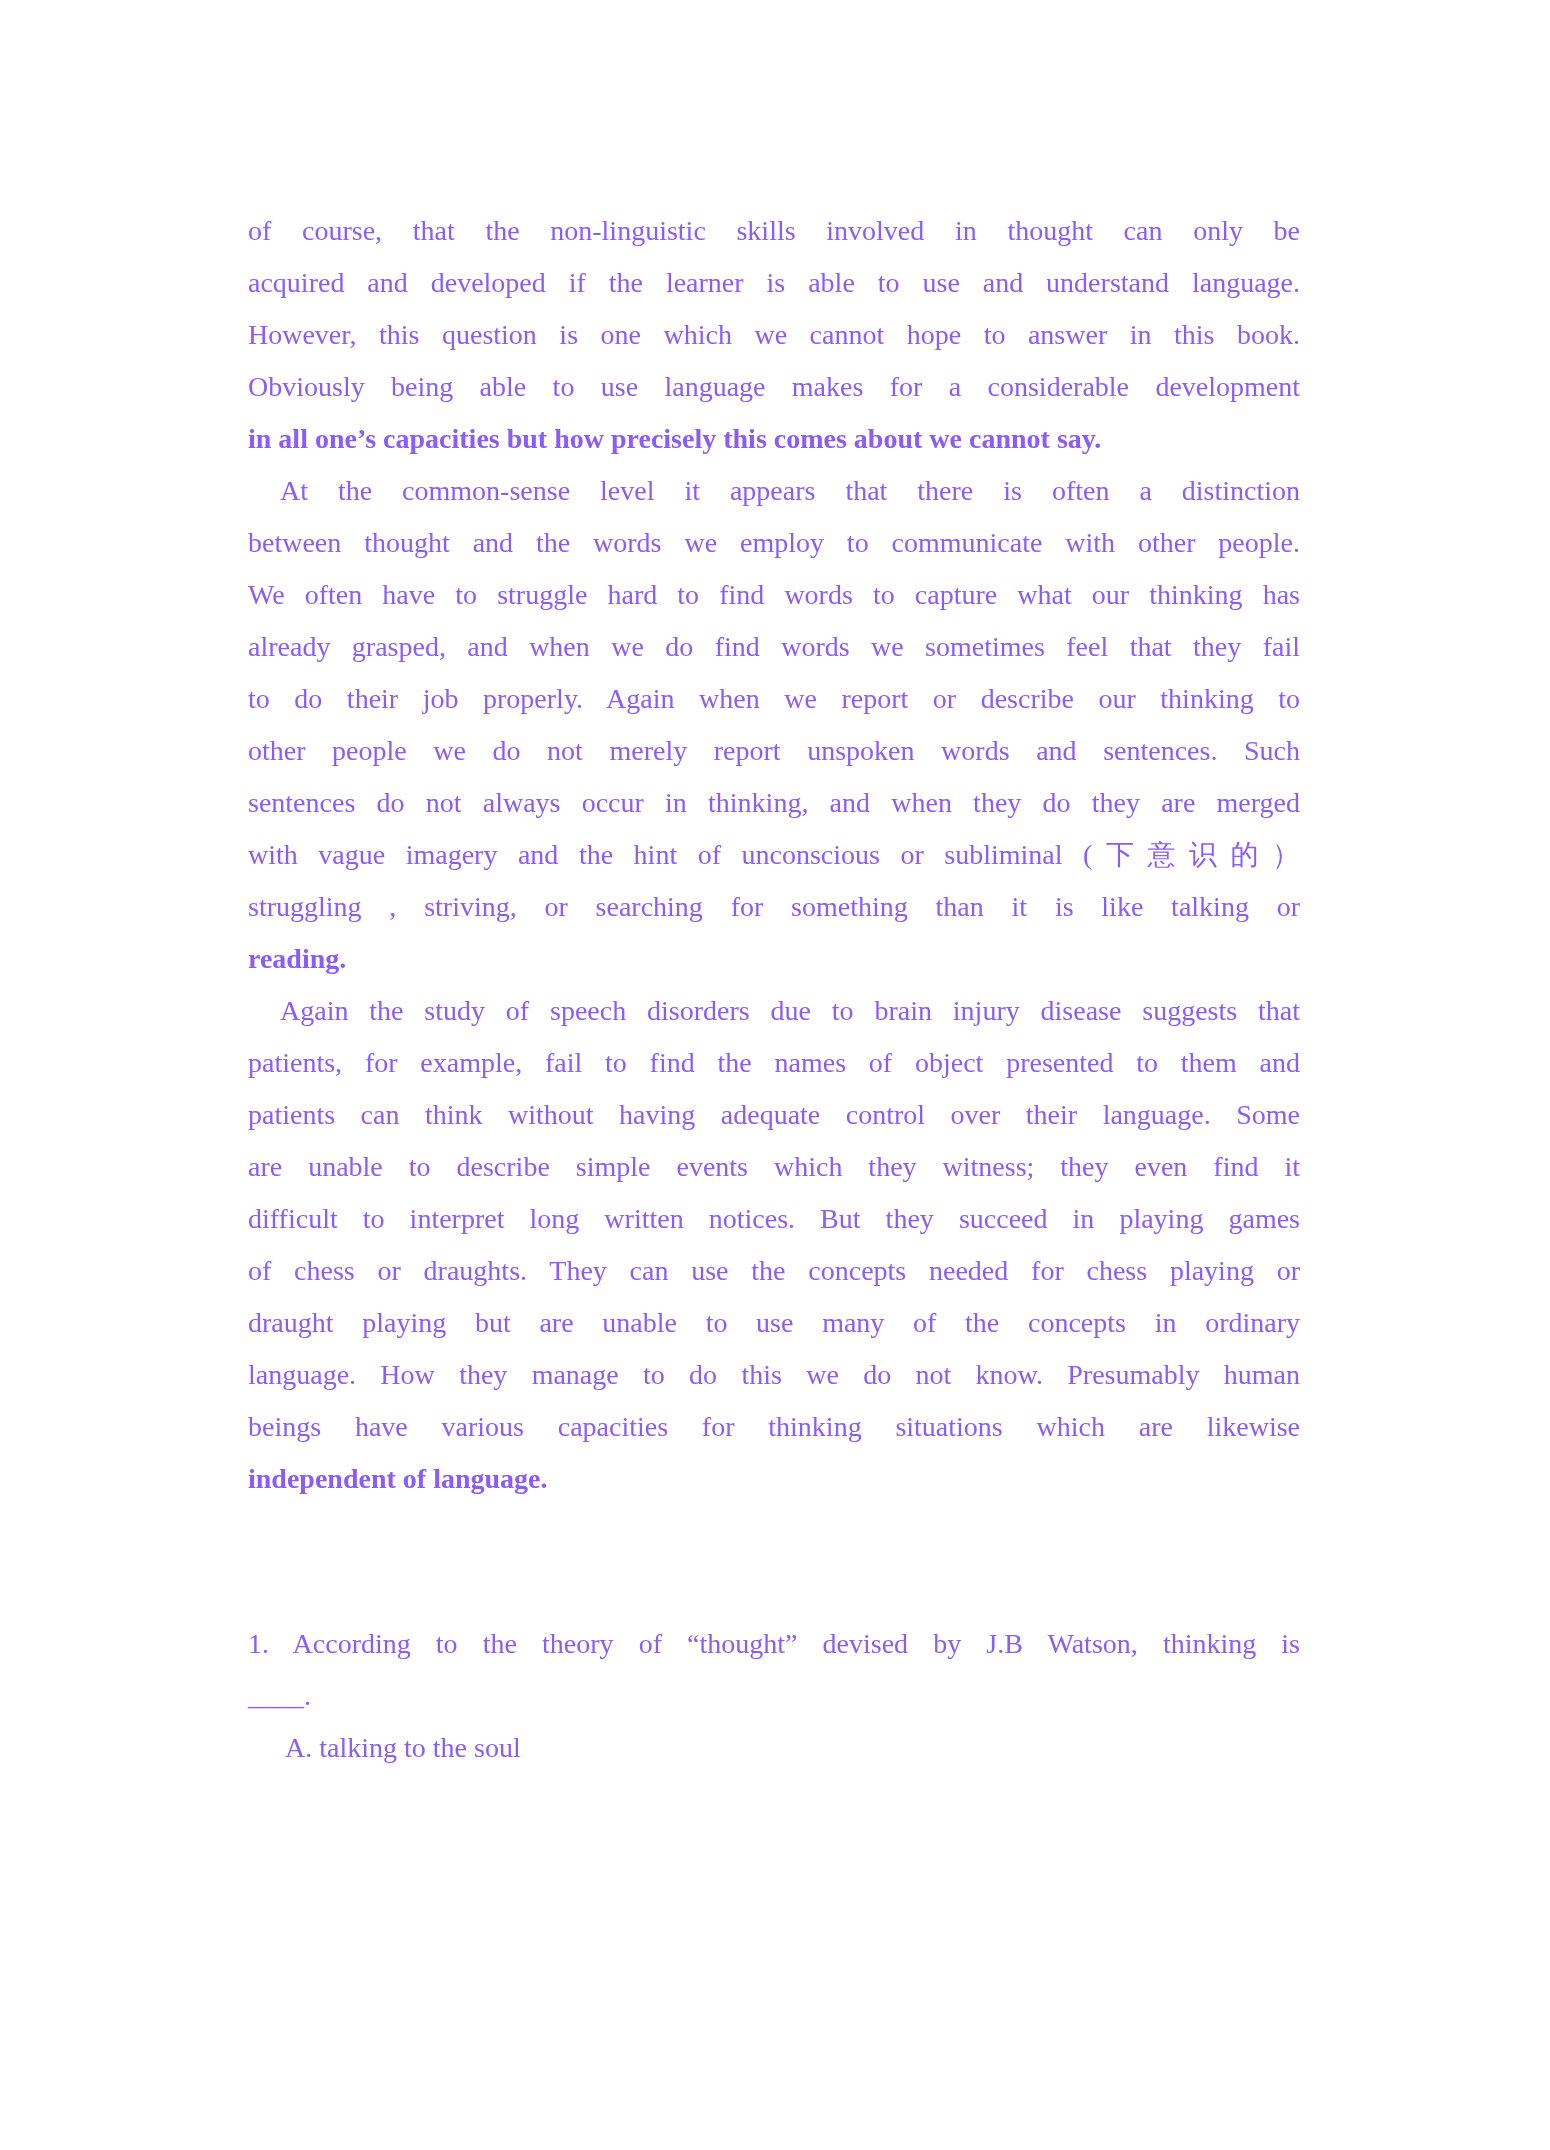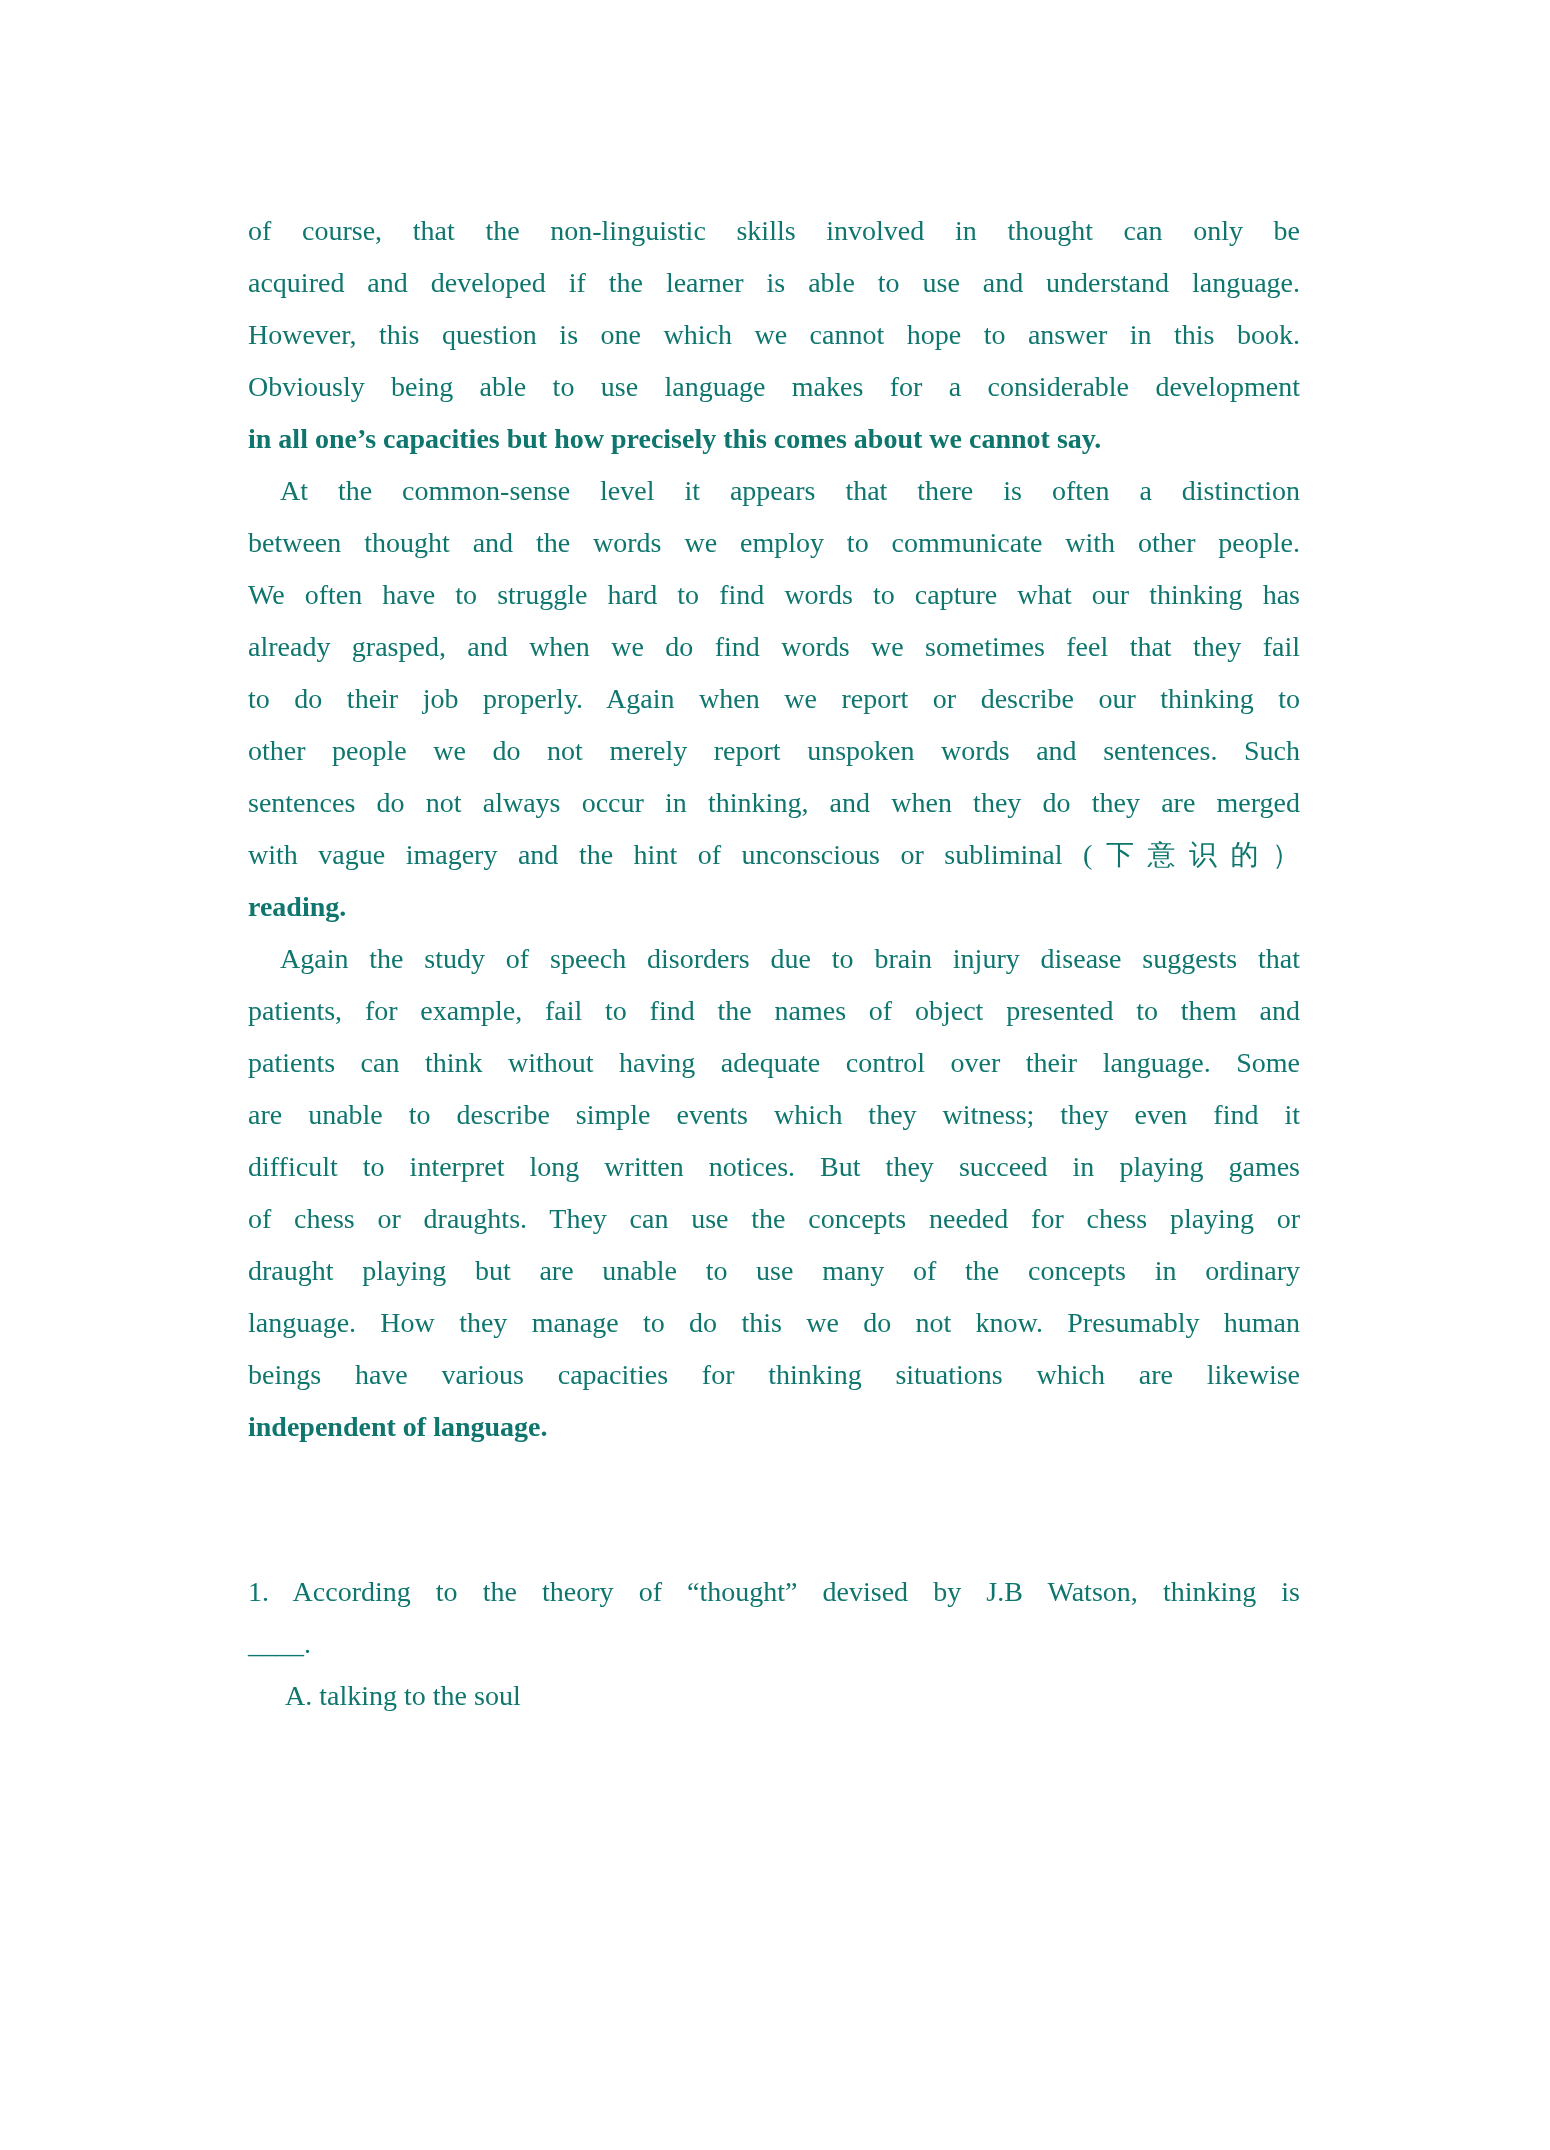--- a/index.html
+++ b/index.html
@@ -5,21 +5,21 @@
   html, body {
     margin: 0;
     padding: 0;
     background: #ffffff;
   }
   .page {
     position: relative;
     width: 1550px;
     height: 1808px;
     background: #ffffff;
-    color: #0f766e;
+    color: #8b5cf6;
     font-family: "Liberation Serif", "DejaVu Serif", serif;
     font-size: 28px;
     border-radius: 12px;
   }
   .content {
     position: absolute;
     left: 248px;
     top: 205px;
     width: 1052px;
     line-height: 52px;
@@ -84,20 +84,21 @@
 
     <div class="para">
       <div class="line ind">At the common-sense level it appears that there is often a distinction</div>
       <div class="line">between thought and the words we employ to communicate with other people.</div>
       <div class="line">We often have to struggle hard to find words to capture what our thinking has</div>
       <div class="line">already grasped, and when we do find words we sometimes feel that they fail</div>
       <div class="line">to do their job properly. Again when we report or describe our thinking to</div>
       <div class="line">other people we do not merely report unspoken words and sentences. Such</div>
       <div class="line">sentences do not always occur in thinking, and when they do they are merged</div>
       <div class="line">with vague imagery and the hint of unconscious or subliminal (下意识的）</div>
+      <div class="line">struggling , striving, or searching for something than it is like talking or</div>
       <div class="line end">reading.</div>
     </div>
 
     <div class="para">
       <div class="line ind">Again the study of speech disorders due to brain injury disease suggests that</div>
       <div class="line">patients, for example, fail to find the names of object presented to them and</div>
       <div class="line">patients can think without having adequate control over their language. Some</div>
       <div class="line">are unable to describe simple events which they witness; they even find it</div>
       <div class="line">difficult to interpret long written notices. But they succeed in playing games</div>
       <div class="line">of chess or draughts. They can use the concepts needed for chess playing or</div>

